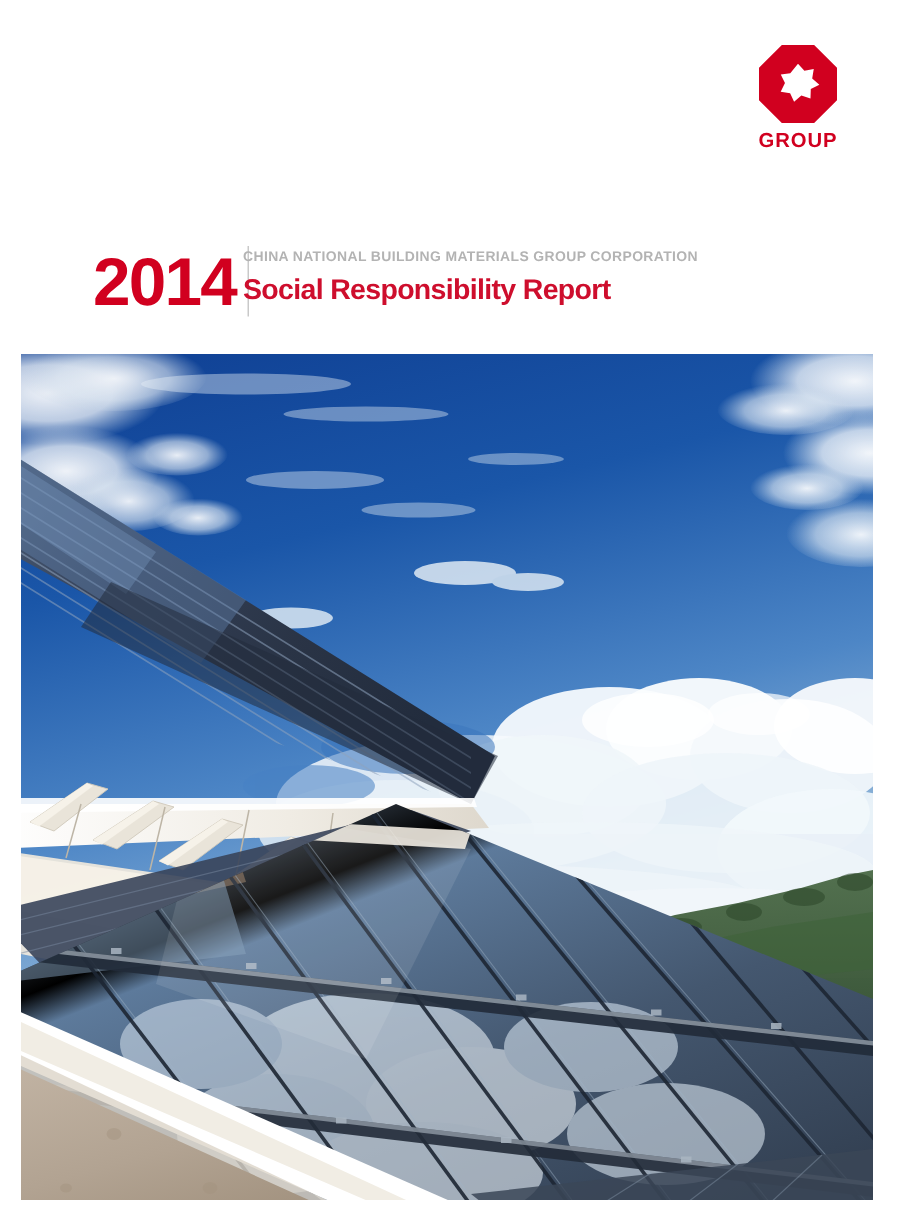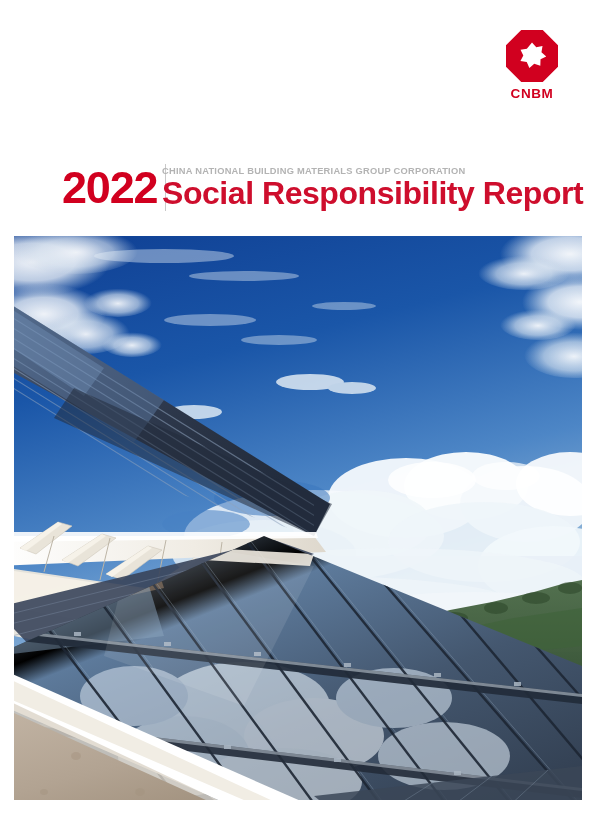--- a/index.html
+++ b/index.html
@@ -76,21 +76,21 @@
     font-size: 9.3px;
     font-weight: bold;
     letter-spacing: 0.25px;
     color: #b3b3b3;
     line-height: 12px;
     padding-top: 2px;
     white-space: nowrap;
     font-family: "Liberation Sans", sans-serif;
   }
   #report-title {
-    font-size: 32px;
+    font-size: 19px;
     font-weight: bold;
     color: #CE0E2D;
     letter-spacing: -0.45px;
     line-height: 33px;
     white-space: nowrap;
     font-family: "Liberation Sans", sans-serif;
   }
 
   
   #cover-photo {
@@ -111,25 +111,25 @@
   <svg id="logo-mark" viewBox="0 0 100 100" xmlns="http://www.w3.org/2000/svg">
     <path fill="#D1001F" fill-rule="evenodd" d="
       M 29.3 0 L 70.7 0 L 100 29.3 L 100 70.7 L 70.7 100 L 29.3 100
       L 0 70.7 L 0 29.3 Z
       M 50 24
       L 58.2 33.0 L 70.2 30.8 L 68.2 42.9 L 77.4 50.9
       L 66.4 56.3 L 66.0 68.6 L 54.3 64.9 L 45.0 72.9
       L 39.9 61.7 L 27.8 59.8 L 33.3 48.8 L 27.9 37.8
       L 40.1 36.2 Z"></path>
   </svg>
-  <div id="logo-wordmark">CNBM</div>
+  <div id="logo-wordmark">GROUP</div>
 </div>
 
 <div id="title-block">
-  <div id="year">2022</div>
+  <div id="year">2014</div>
   <div id="title-divider"></div>
   <div id="title-text">
     <div id="company-line">CHINA NATIONAL BUILDING MATERIALS GROUP CORPORATION</div>
     <div id="report-title">Social Responsibility Report</div>
   </div>
 </div>
 
 <div id="cover-photo">
   <svg width="568" height="564" viewBox="0 0 568 564" xmlns="http://www.w3.org/2000/svg">
     <defs>

